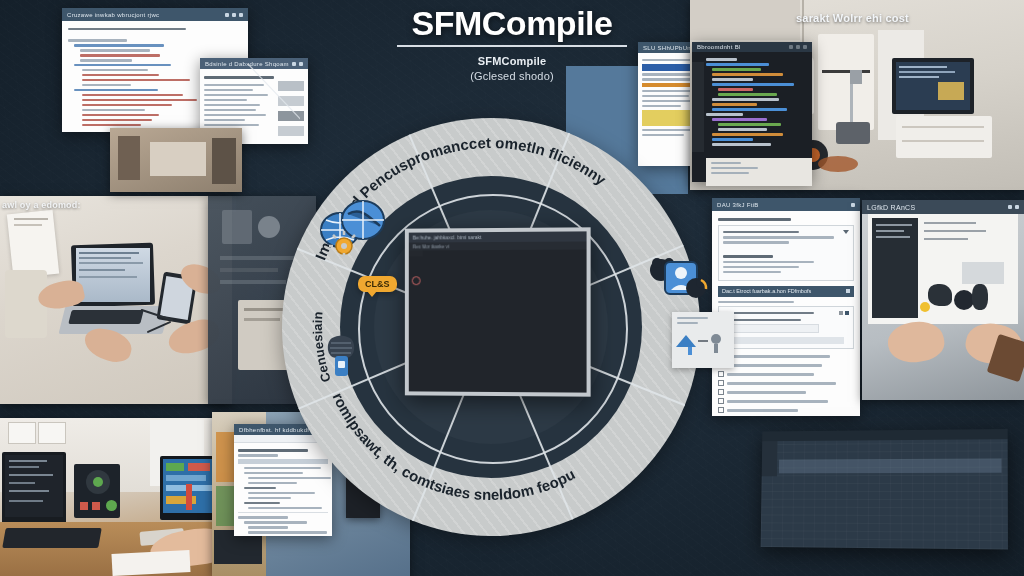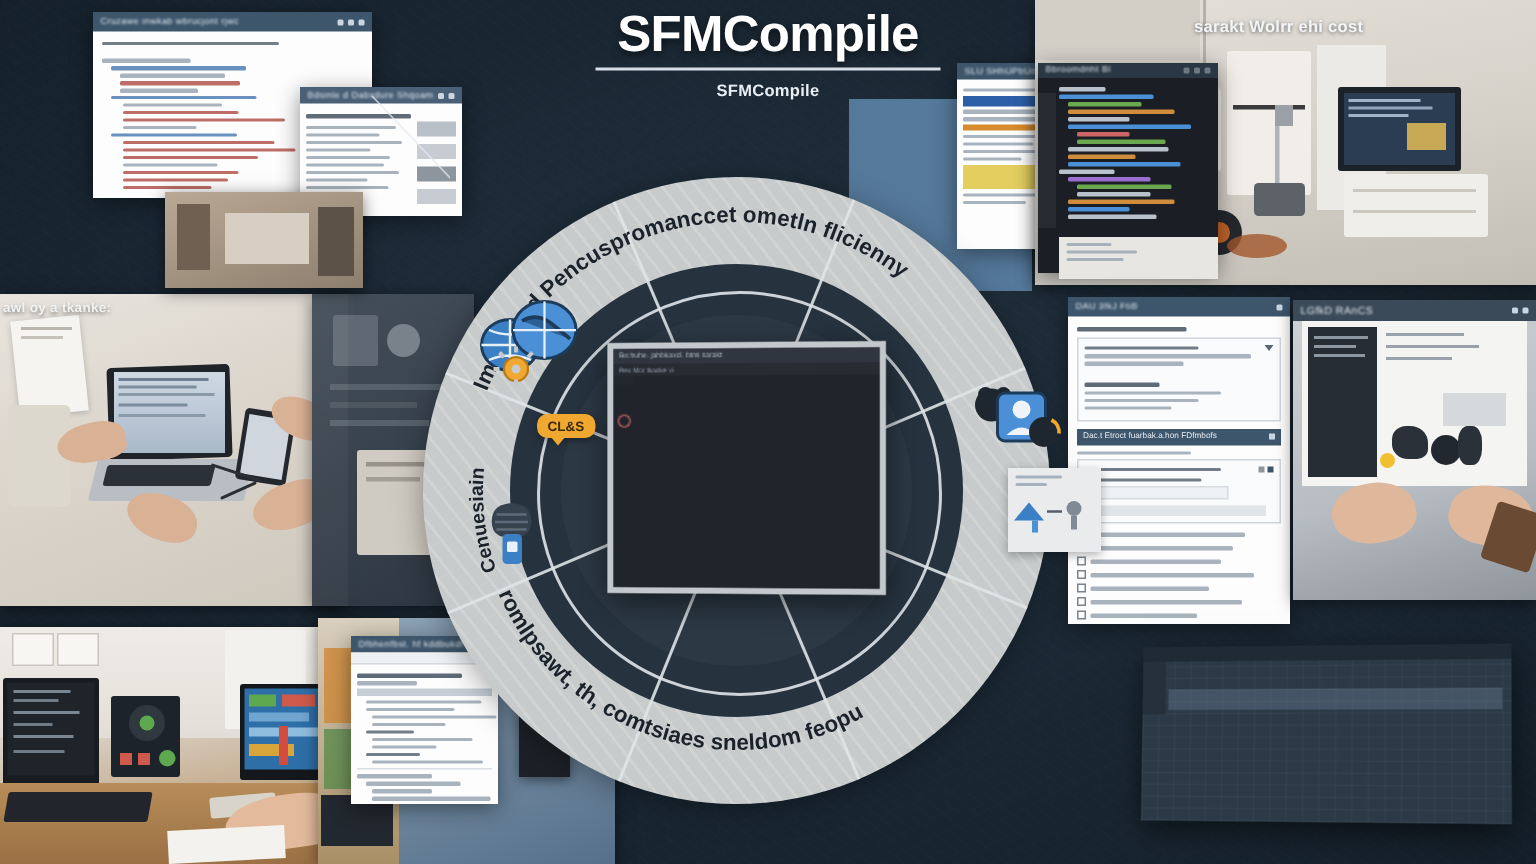--- a/index.html
+++ b/index.html
@@ -126,21 +126,21 @@
     <div style="position:absolute;left:163px;top:82px;width:28px;height:40px;background:#cfd6de;transform:rotate(9deg);"></div>
 
     <div style="position:absolute;left:38px;top:86px;width:46px;height:26px;background:#d9b195;border-radius:50% 40% 30% 50%;transform:rotate(-12deg);"></div>
     <div style="position:absolute;left:84px;top:134px;width:48px;height:30px;background:#d9b195;border-radius:45% 50% 40% 55%;transform:rotate(16deg);"></div>
     <div style="position:absolute;left:168px;top:126px;width:52px;height:30px;background:#d9b195;border-radius:50% 40% 45% 50%;transform:rotate(-18deg);"></div>
     <div style="position:absolute;left:180px;top:70px;width:42px;height:26px;background:#d9b195;border-radius:50%;transform:rotate(24deg);"></div>
 
     <div style="position:absolute;left:140px;top:118px;width:34px;height:2px;background:#2a2f35;transform:rotate(18deg);border-radius:2px;"></div>
     <div style="position:absolute;left:146px;top:130px;width:26px;height:2px;background:#2a2f35;transform:rotate(-24deg);border-radius:2px;"></div>
   </div>
-  <div class="ov-label" style="left:2px;top:200px;font-size:9px;opacity:.85;">awl oy a tkanke:</div>
+  <div class="ov-label" style="left:2px;top:200px;font-size:9px;opacity:.85;">awl oy a edomod:</div>
 
   <div class="photo" style="left:208px;top:196px;width:108px;height:208px;background:linear-gradient(150deg,#46515c,#2e3742);opacity:.96;">
     <div style="position:absolute;left:14px;top:14px;width:30px;height:34px;background:#636c76;border-radius:2px;"></div>
     <div style="position:absolute;left:50px;top:20px;width:22px;height:22px;background:#7d868f;border-radius:50%;"></div>
     <div style="position:absolute;left:12px;top:60px;width:74px;height:4px;background:#5a646e;"></div>
     <div style="position:absolute;left:12px;top:72px;width:58px;height:4px;background:#505962;"></div>
     <div style="position:absolute;left:12px;top:84px;width:66px;height:4px;background:#5a646e;"></div>
     <div style="position:absolute;left:30px;top:104px;width:56px;height:70px;background:#d8d2c8;border-radius:2px;"></div>
     <div style="position:absolute;left:36px;top:112px;width:44px;height:3px;background:#9e988e;"></div>
     <div style="position:absolute;left:36px;top:122px;width:36px;height:3px;background:#aaa49a;"></div>
@@ -305,20 +305,21 @@
   <div style="position:absolute;left:706px;top:158px;width:106px;height:28px;background:#e8e6e1;z-index:6;">
     <div class="ln" style="width:28%;margin:4px 0 0 5px"></div>
     <div class="ln" style="width:44%;margin-left:5px"></div>
     <div class="ln" style="width:36%;margin-left:5px"></div>
   </div>
 
   <div class="title-wrap">
     <div class="title">SFMCompile</div>
     <div class="title-rule"></div>
     <div class="sub1">SFMCompile</div>
+    <div class="sub2">(Gclesed shodo)</div>
   </div>
 
   <div class="circ">
     <div class="ring-outer"></div>
     <div class="ring-mid"></div>
     <div class="ring-mid2"></div>
     <div class="ring-inner"></div>
     <div class="spoke" style="transform:translate(-50%,0) rotate(22deg);"></div>
     <div class="spoke" style="transform:translate(-50%,0) rotate(67deg);"></div>
     <div class="spoke" style="transform:translate(-50%,0) rotate(112deg);"></div>

